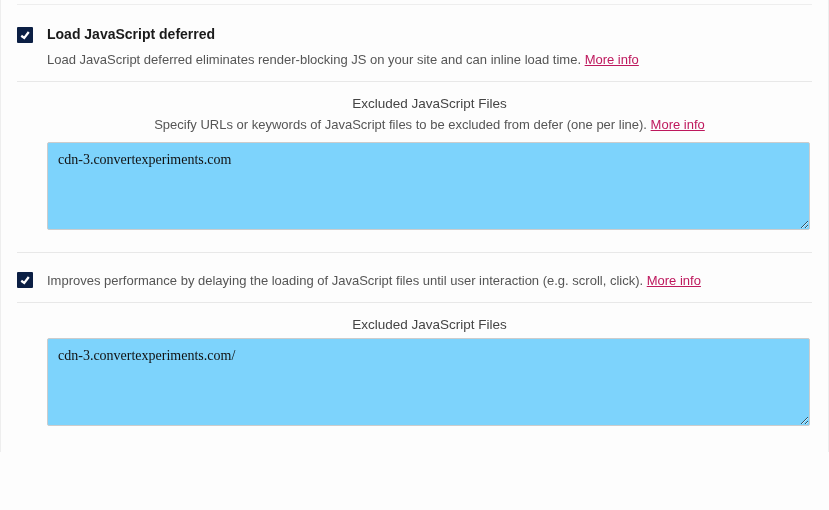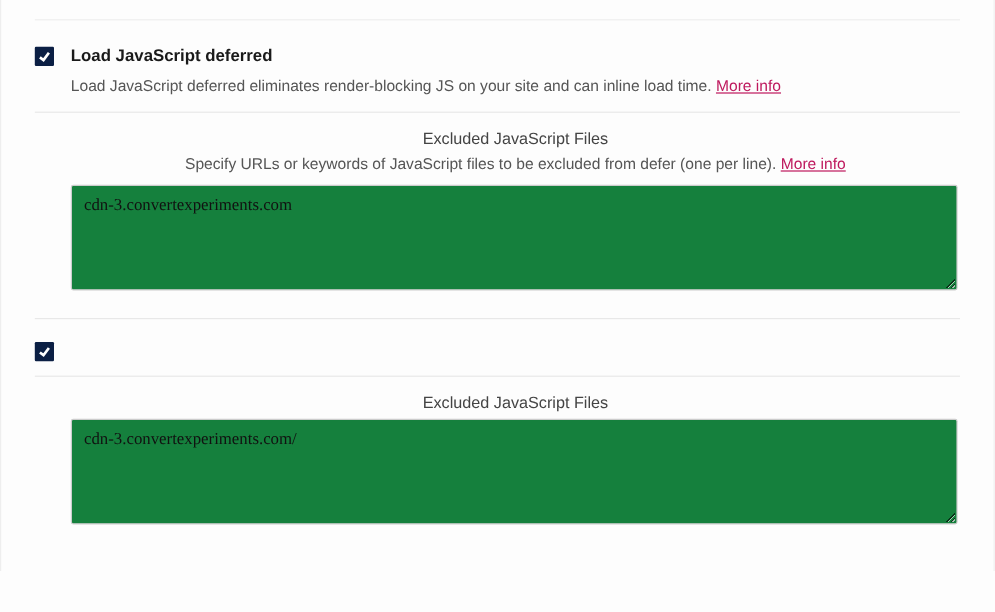--- a/index.html
+++ b/index.html
@@ -10,21 +10,21 @@
     body {
       font-family: "Segoe UI", Arial, sans-serif;
       background: #fdfdfd;
       width: 829px;
       margin: 0 auto;
       color: #333;
     }
     .panel {
       border-left: 1px solid #eee;
       border-right: 1px solid #eee;
-      padding: 16px;
+      padding: 4px;
     }
     .hr {
       border: none;
       border-top: 1px solid #e8e8e8;
       margin: 0 12px;
     }
     .section {
       padding: 18px 12px 10px 12px;
     }
     .section-header {
@@ -96,21 +96,21 @@
       width: calc(100% - 2px);
       min-height: 88px;
       height: 88px;
       border: 1px solid #ccc;
       border-radius: 2px;
       padding: 8px 10px;
       font-family: "Times New Roman", serif;
       font-size: 14px;
       color: #111;
       resize: both;
-      background: #15803d;
+      background: #7dd3fc;
       line-height: 1.3;
     }
     .spacer-top {
       height: 4px;
       border-top: 1px solid #eee;
       margin: 0 12px;
     }
   </style>
 </head>
 <body>
@@ -156,20 +156,25 @@
   <div class="section">
     <div class="section-header">
       <div class="checkbox-wrap">
         <span class="checkbox">
           <svg viewBox="0 0 16 16">
               <polyline points="3,9 7,12 13,4"></polyline>
             </svg>
         </span>
       </div>
       <div class="section-body">
+        <div class="desc">
+          <span>Improves performance by delaying the loading of JavaScript files until user interaction (e.g. scroll, click).</span>
+          <span> </span>
+          <a class="more-info">More info</a>
+        </div>
       </div>
     </div>
   </div>
 
   <hr class="hr">
 
   <div class="subsection">
     <div class="sub-title">Excluded JavaScript Files</div>
     <textarea class="excl" spellcheck="true" style="">cdn-3.convertexperiments.com/</textarea>
   </div>

